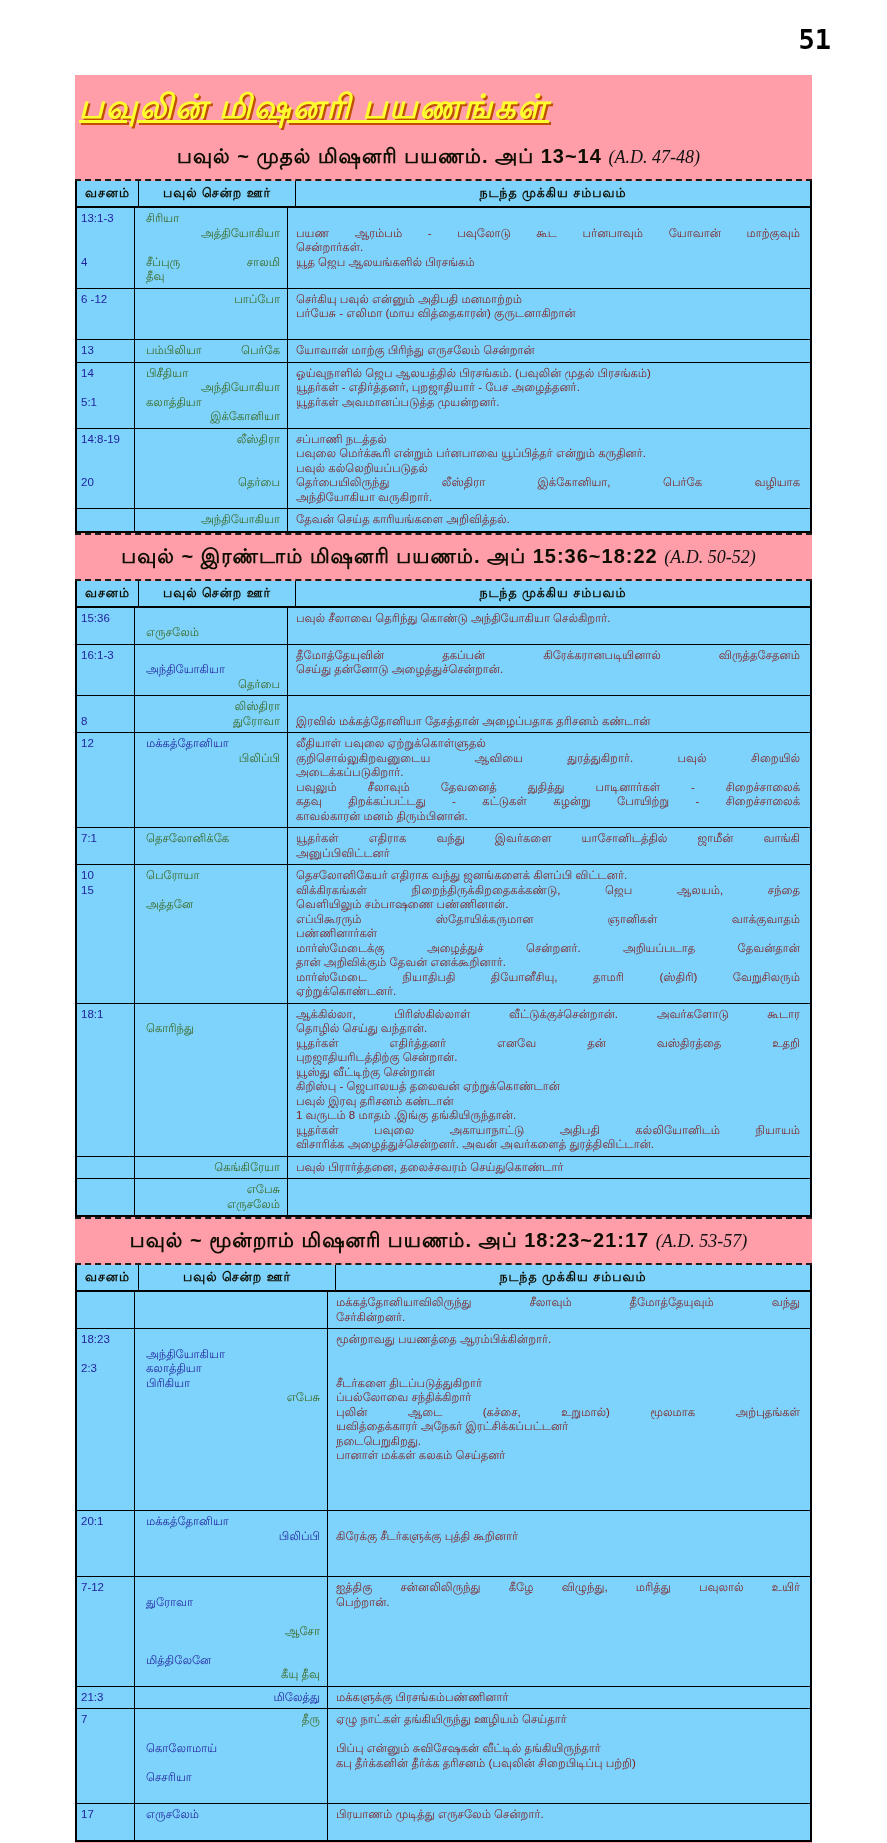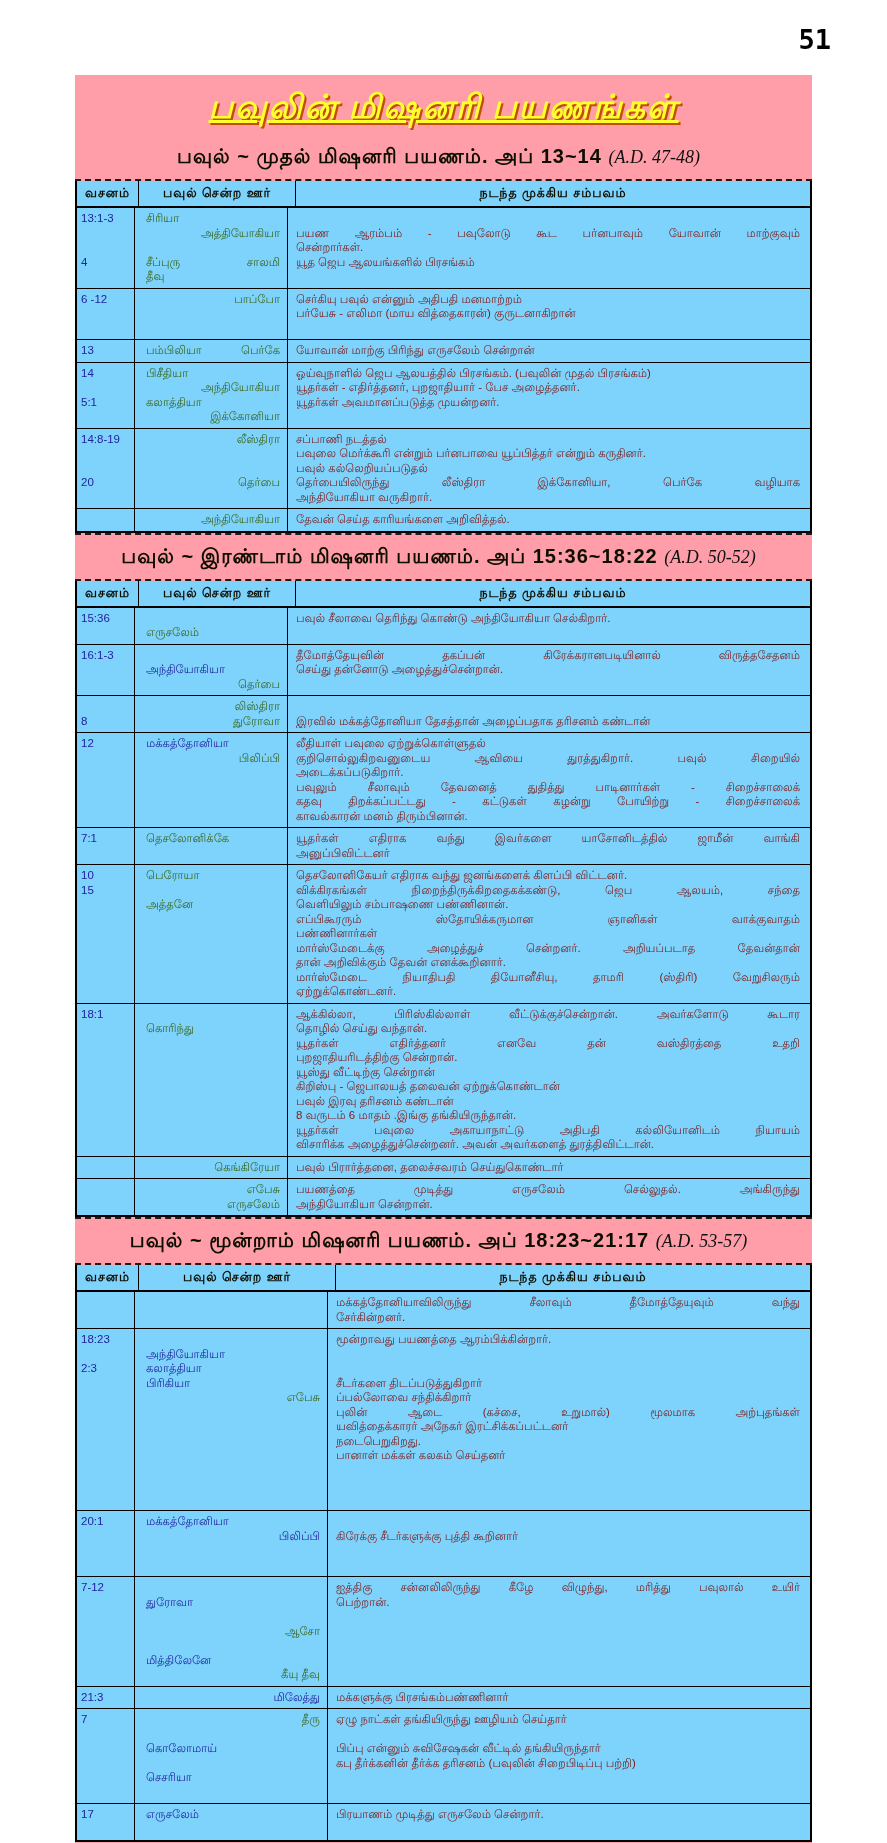--- a/index.html
+++ b/index.html
@@ -2,21 +2,21 @@
 <html style="--pink: #ff9ea9; --title: #ffff2e; --titleShadow: #c05000; --verse: #22229e; --pgreen: #3a651c; --pblue: #22229e; --event: #7d2020;"><head>
 <meta charset="utf-8">
 <style>
   html,body{margin:0;padding:0;background:#fff;}
   .page{position:relative;width:887px;height:1843px;background:#ffffff;
         font-family:"Liberation Sans",sans-serif;color:#111;overflow:hidden;}
   .page-number{position:absolute;top:24px;right:56px;font-size:27px;font-weight:600;
         font-family:"DejaVu Sans Mono",monospace;color:#000;}
   .content{position:absolute;left:75px;top:75px;width:737px;}
   
-  .banner{background:var(--pink);text-align:center;padding:10px 4px 6px 4px;}
+  .banner{background:var(--pink);padding:10px 4px 6px 4px;}
   .main-title{font-family:"Liberation Serif",serif;font-style:italic;font-weight:bold;
         font-size:33px;color:var(--title);text-decoration:underline;
         text-decoration-color:var(--title);
         text-shadow:2px 2px 0 var(--titleShadow);letter-spacing:2px;line-height:44px;}
   .sec-bar{background:var(--pink);text-align:center;padding:10px 12px 9px 2px;
         border-bottom:2px dashed #1c1c1c;}
   .sec-bar.later{border-top:2px dashed #1c1c1c;}
   .sec-tamil{font-weight:bold;font-size:20px;color:#0d0d00;letter-spacing:1px;}
   .sec-ad{font-family:"Liberation Serif",serif;font-style:italic;font-size:18px;color:#111;}
   
@@ -474,21 +474,21 @@
               </div>
             </div>
             <div class="c3 cell">
               <div class="ln j">ஆக்கில்லா, பிரிஸ்கில்லாள் வீட்டுக்குச்சென்றான். அவர்களோடு கூடார</div>
               <div class="ln">தொழில் செய்து வந்தான்.</div>
               <div class="ln j">யூதர்கள் எதிர்த்தனர் எனவே தன் வஸ்திரத்தை உதறி</div>
               <div class="ln">புறஜாதியரிடத்திற்கு சென்றான்.</div>
               <div class="ln">யூஸ்து வீட்டிற்கு சென்றான்</div>
               <div class="ln">கிறிஸ்பு - ஜெபாலயத் தலைவன் ஏற்றுக்கொண்டான்</div>
               <div class="ln">பவுல் இரவு தரிசனம் கண்டான்</div>
-              <div class="ln">8 வருடம் 6 மாதம் .இங்கு தங்கியிருந்தான்.</div>
+              <div class="ln">1 வருடம் 8 மாதம் .இங்கு தங்கியிருந்தான்.</div>
               <div class="ln j">யூதர்கள் பவுலை அகாயாநாட்டு அதிபதி கல்லியோனிடம் நியாயம்</div>
               <div class="ln">விசாரிக்க அழைத்துச்சென்றனர். அவன் அவர்களைத் துரத்திவிட்டான்.</div>
             </div>
           </div>
           <div class="row">
             <div class="c1 cell">
               <div class="ln">&nbsp;</div>
             </div>
             <div class="c2 cell">
               <div class="ln">
@@ -507,24 +507,20 @@
             </div>
             <div class="c2 cell">
               <div class="ln">
                 <span class="pg"></span>
                 <span class="pg">எபேசு</span>
               </div>
               <div class="ln">
                 <span class="pg"></span>
                 <span class="pg">எருசலேம்</span>
               </div>
-            </div>
-            <div class="c3 cell">
-              <div class="ln j">பயணத்தை முடித்து எருசலேம் செல்லுதல். அங்கிருந்து</div>
-              <div class="ln">அந்தியோகியா சென்றான்.</div>
             </div>
           </div>
         </div>
         <div class="sec-bar later"><span class="sec-tamil">பவுல் ~ மூன்றாம் மிஷனரி பயணம்.  அப் 18:23~21:17  </span><span class="sec-ad">(A.D. 53-57)</span></div>
         <div class="tbl sec-2">
           <div class="hdr">
             <div class="c1">வசனம்</div>
             <div class="c2">பவுல் சென்ற ஊர்</div>
             <div class="c3">நடந்த முக்கிய சம்பவம்</div>
           </div>

